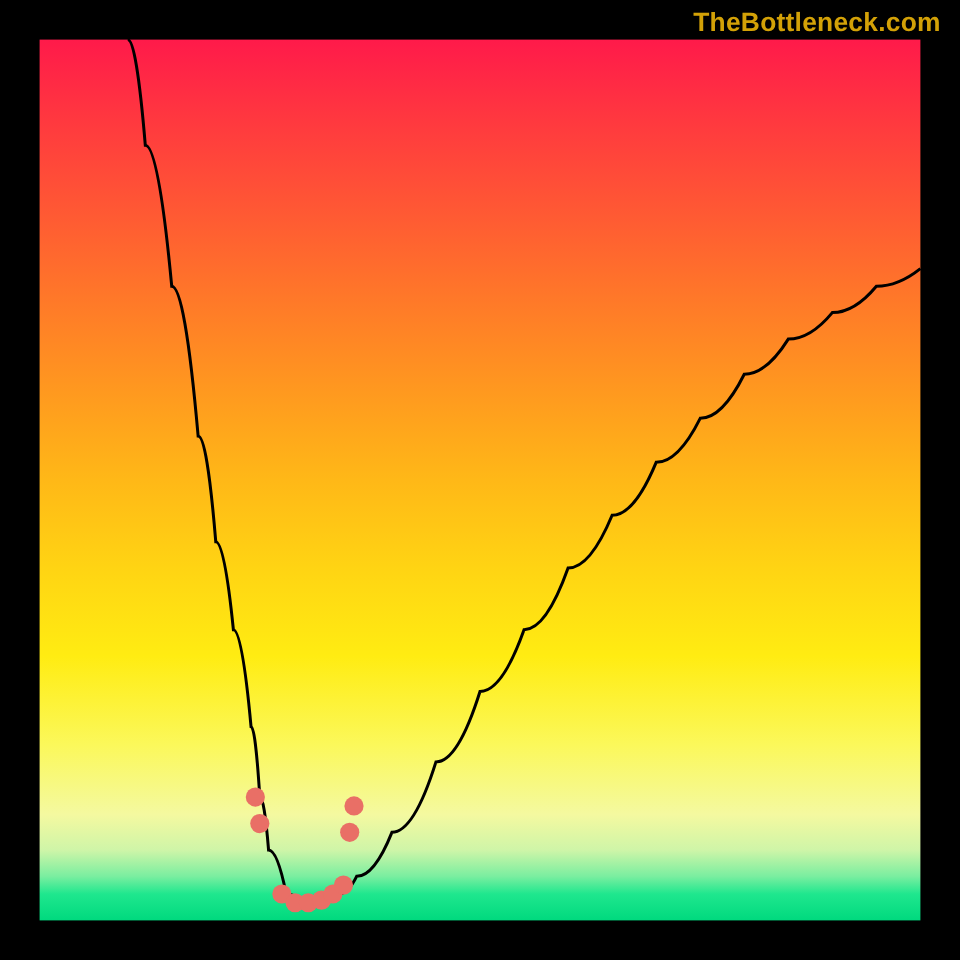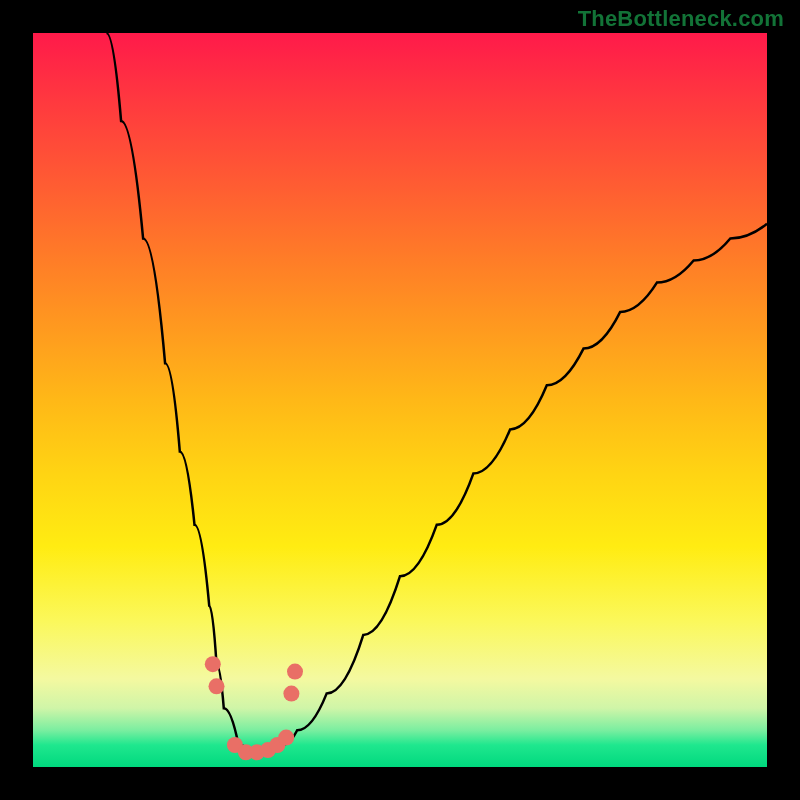--- a/index.html
+++ b/index.html
@@ -37,21 +37,21 @@
       #cff5a8 92%,
       #7aeea0 95%,
       #1fe78e 97%,
       #00d97e 100%
     );
   }
   .watermark {
     position: absolute;
     top: 6px;
     right: 16px;
-    color: #15803d;
+    color: #eab308;
     font-size: 22px;
     font-weight: 600;
     letter-spacing: 0.2px;
     opacity: 0.9;
   }
   svg.curve {
     position: absolute;
     left: 0; top: 0;
   }
   .dot {

